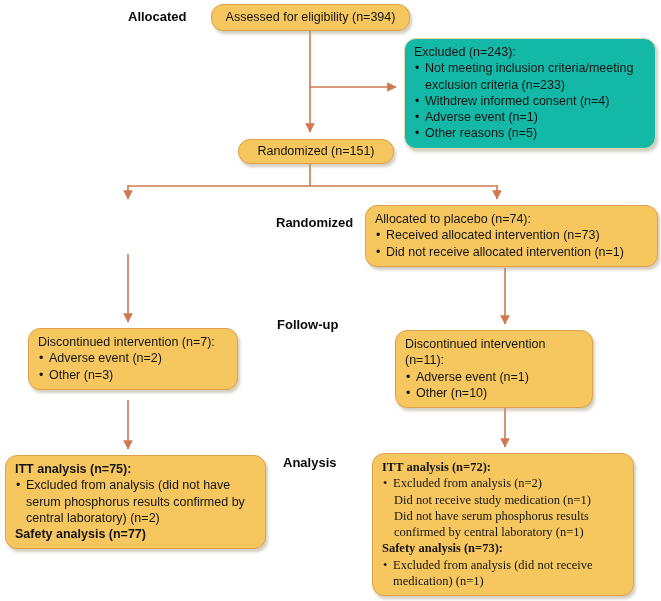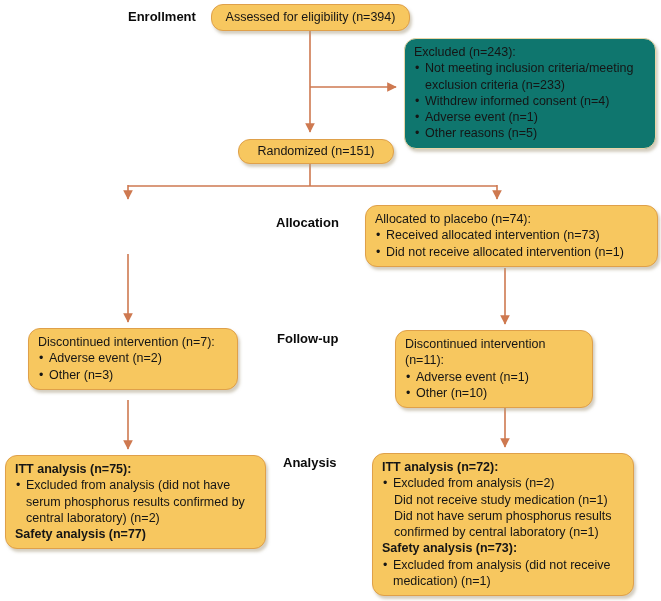--- a/index.html
+++ b/index.html
@@ -26,21 +26,21 @@
     box-shadow: 2px 3px 3px rgba(170,158,130,0.5);
   }
   .box.center-text {
     display: flex;
     align-items: center;
     justify-content: center;
     text-align: center;
     padding: 2px 8px;
   }
   .box.excluded {
-    background: #0f766e;
+    background: #14b8a6;
     border-color: #E9D5A6;
   }
   .bullet { position: relative; padding-left: 11px; }
   .bullet::before { content: "\2022"; position: absolute; left: 1px; }
   .sub-line { padding-left: 12px; }
   .bold-line { font-weight: bold; }
   .stage-label {
     position: absolute;
     z-index: 1;
     font-weight: bold;
@@ -66,23 +66,23 @@
       <line x1="128" y1="186" x2="497" y2="186"></line>
       <line x1="128" y1="185" x2="128" y2="199" marker-end="url(#arrow)"></line>
       <line x1="497" y1="185" x2="497" y2="199" marker-end="url(#arrow)"></line>
       <line x1="128" y1="254" x2="128" y2="322" marker-end="url(#arrow)"></line>
       <line x1="505" y1="268" x2="505" y2="324" marker-end="url(#arrow)"></line>
       <line x1="128" y1="400" x2="128" y2="449" marker-end="url(#arrow)"></line>
       <line x1="505" y1="386" x2="505" y2="447" marker-end="url(#arrow)"></line>
     </g>
   </svg>
 
-  <div class="stage-label" style="left:128px; top:9px;">Enrollment</div>
-  <div class="stage-label" style="left:276px; top:215px;">Allocation</div>
-  <div class="stage-label" style="left:277px; top:331px;">Follow-up</div>
+  <div class="stage-label" style="left:128px; top:9px;">Allocated</div>
+  <div class="stage-label" style="left:276px; top:215px;">Randomized</div>
+  <div class="stage-label" style="left:277px; top:317px;">Follow-up</div>
   <div class="stage-label" style="left:283px; top:455px;">Analysis</div>
 
   <div class="box center-text" style="left:211px; top:4px; width:199px; height:27px;">
     <span>Assessed for eligibility (n=394)</span>
   </div>
 
   <div class="box excluded" style="left:404px; top:38px; width:252px;">
     <div>Excluded (n=243):</div>
     <div class="bullet">Not meeting inclusion criteria/meeting exclusion criteria (n=233)</div>
     <div class="bullet">Withdrew informed consent (n=4)</div>
@@ -112,21 +112,21 @@
     <div class="bullet">Adverse event (n=1)</div>
     <div class="bullet">Other (n=10)</div>
   </div>
 
   <div class="box" style="left:5px; top:455px; width:261px;">
     <div class="bold-line">ITT analysis (n=75):</div>
     <div class="bullet">Excluded from analysis (did not have serum phosphorus results confirmed by central laboratory) (n=2)</div>
     <div class="bold-line">Safety analysis (n=77)</div>
   </div>
 
-  <div class="box" style="left:372px; top:453px; width:262px;">
+  <div class="box" style="left:372px; top:453px; width:262px;font-family:Liberation Serif, serif;">
     <div class="bold-line">ITT analysis (n=72):</div>
     <div class="bullet">Excluded from analysis (n=2)</div>
     <div class="sub-line">Did not receive study medication (n=1)</div>
     <div class="sub-line">Did not have serum phosphorus results confirmed by central laboratory (n=1)</div>
     <div class="bold-line">Safety analysis (n=73):</div>
     <div class="bullet">Excluded from analysis (did not receive medication) (n=1)</div>
   </div>
 
 </div>
 

